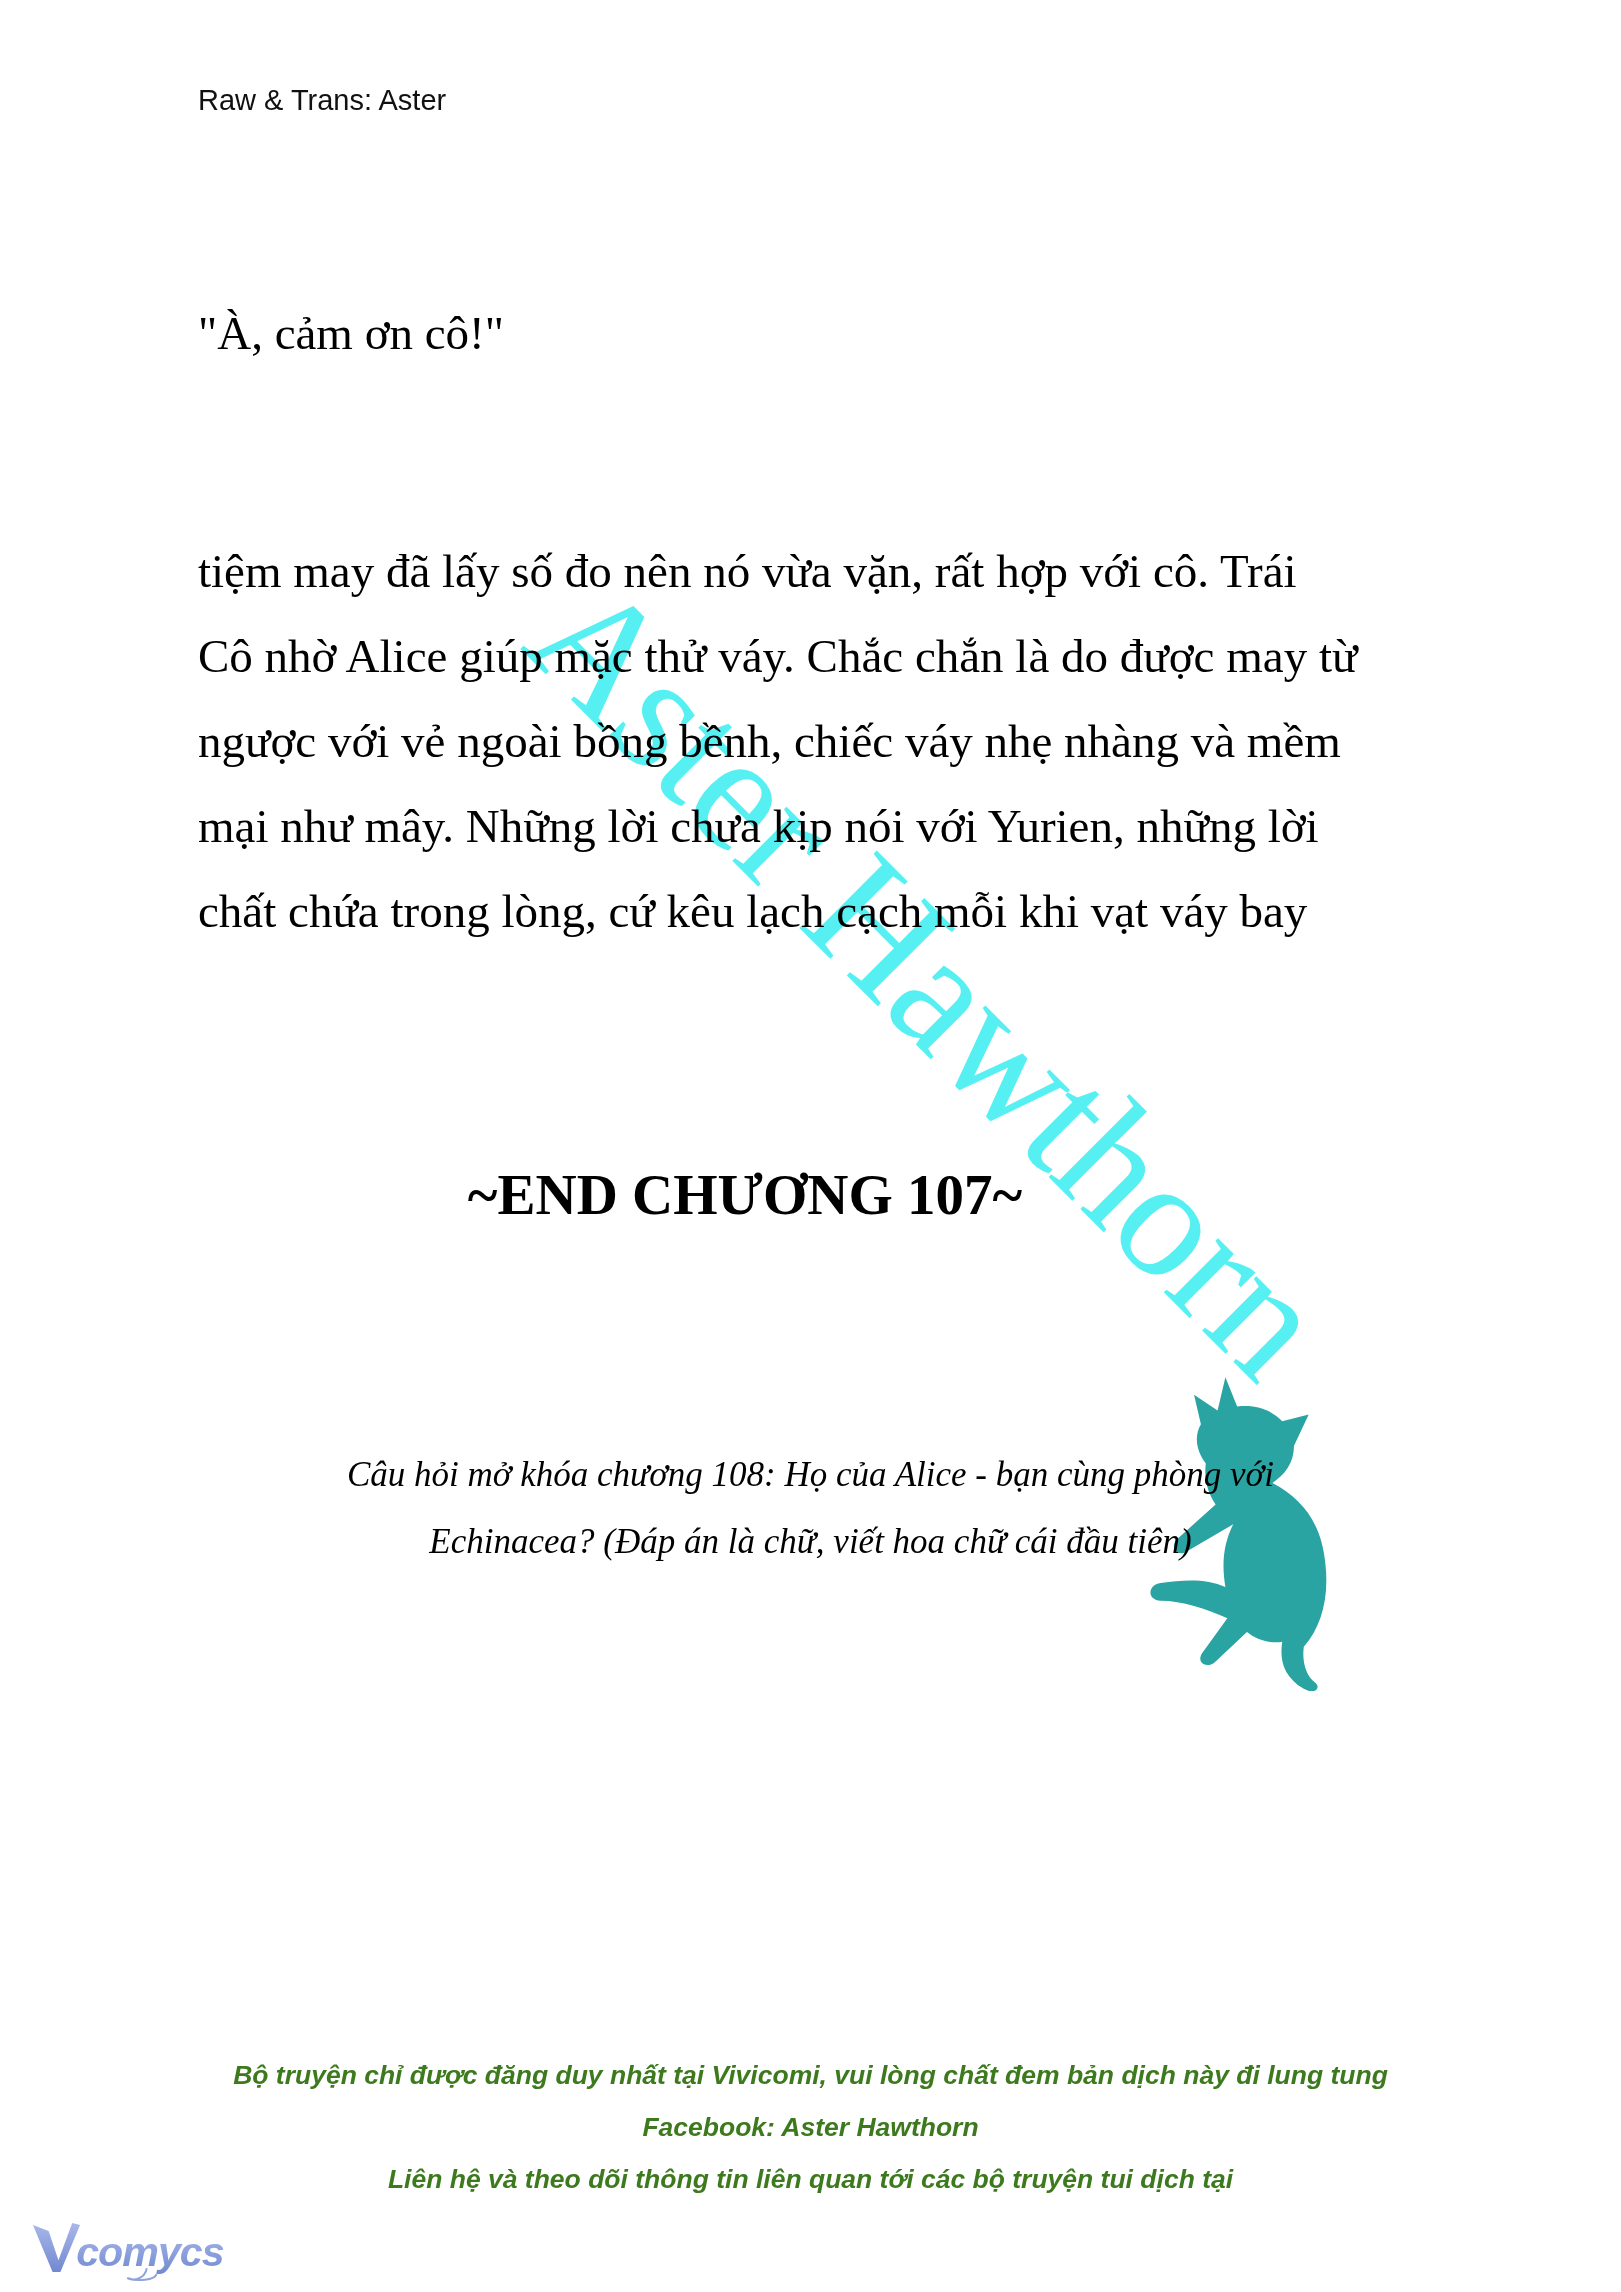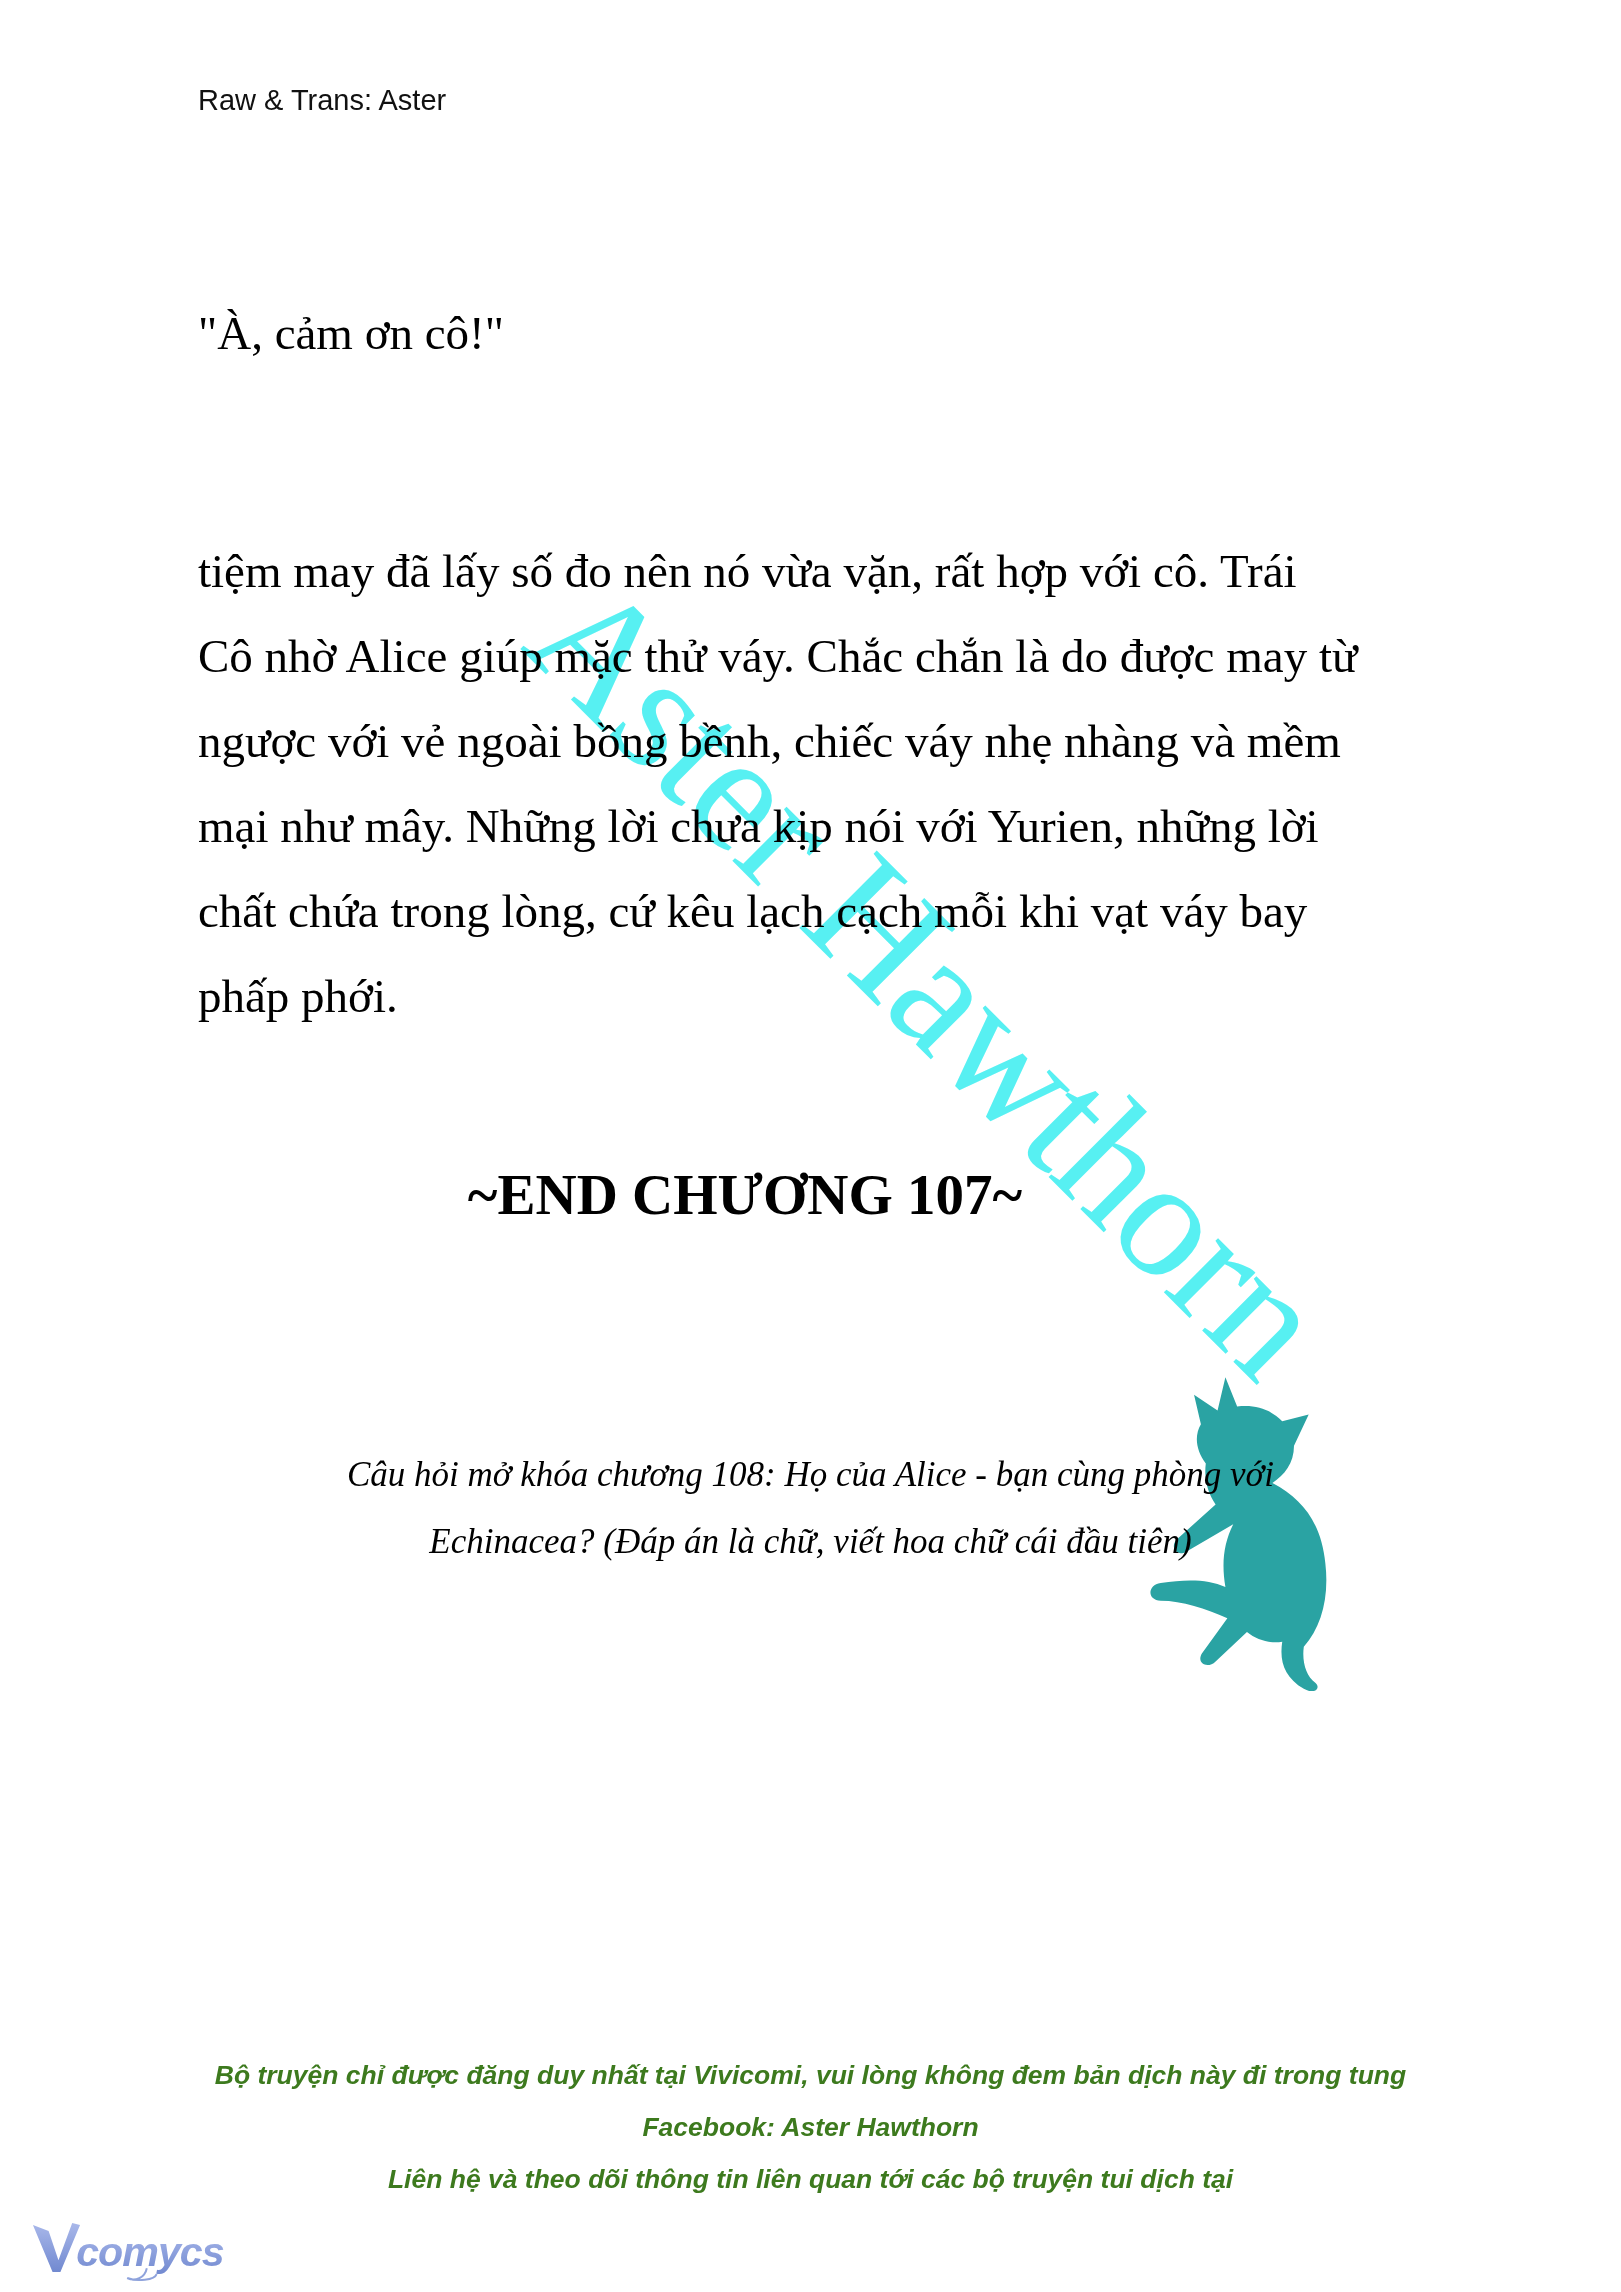--- a/index.html
+++ b/index.html
@@ -71,32 +71,31 @@
   <div class="header">Raw &amp; Trans: Aster</div>
 
   <div class="quote serif">"À, cảm ơn cô!"</div>
 
   <div class="para serif">
     <div>tiệm may đã lấy số đo nên nó vừa vặn, rất hợp với cô. Trái</div>
     <div>Cô nhờ Alice giúp mặc thử váy. Chắc chắn là do được may từ</div>
     <div>ngược với vẻ ngoài bồng bềnh, chiếc váy nhẹ nhàng và mềm</div>
     <div>mại như mây. Những lời chưa kịp nói với Yurien, những lời</div>
     <div>chất chứa trong lòng, cứ kêu lạch cạch mỗi khi vạt váy bay</div>
-    <div>phấp phới.</div>
   </div>
 
   <div class="end-title serif">~END CHƯƠNG 107~</div>
 
   <div class="question serif">
     <div>Câu hỏi mở khóa chương 108: Họ của Alice - bạn cùng phòng với</div>
     <div>Echinacea? (Đáp án là chữ, viết hoa chữ cái đầu tiên)</div>
   </div>
 
   <div class="footer">
-    <div>Bộ truyện chỉ được đăng duy nhất tại Vivicomi, vui lòng không đem bản dịch này đi trong tung</div>
+    <div>Bộ truyện chỉ được đăng duy nhất tại Vivicomi, vui lòng chất đem bản dịch này đi lung tung</div>
     <div>Facebook: Aster Hawthorn</div>
     <div>Liên hệ và theo dõi thông tin liên quan tới các bộ truyện tui dịch tại</div>
   </div>
 </div>
 
 <svg class="logo" viewBox="0 0 220 70">
   <defs>
     <linearGradient id="lg" x1="0" y1="0" x2="0" y2="1">
       <stop offset="0" stop-color="#a9b8ea"></stop>
       <stop offset="1" stop-color="#7189d0"></stop>

